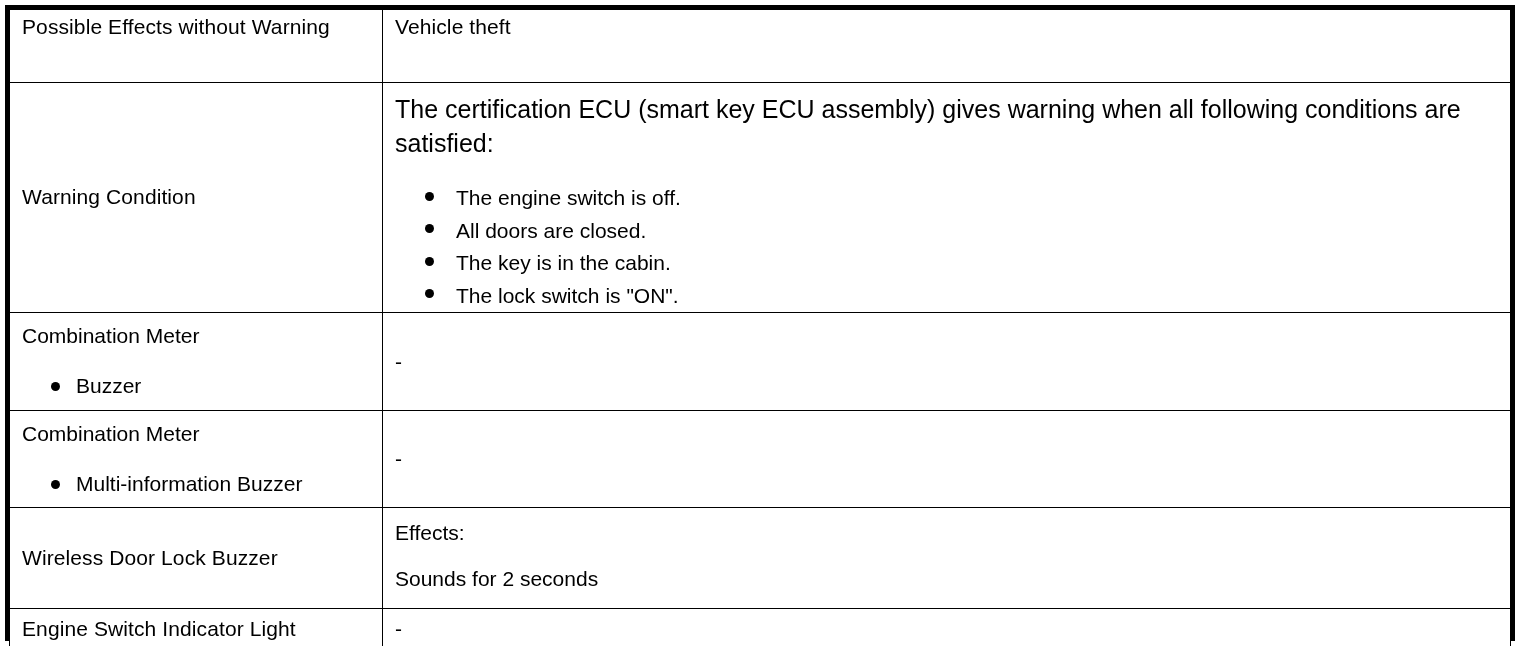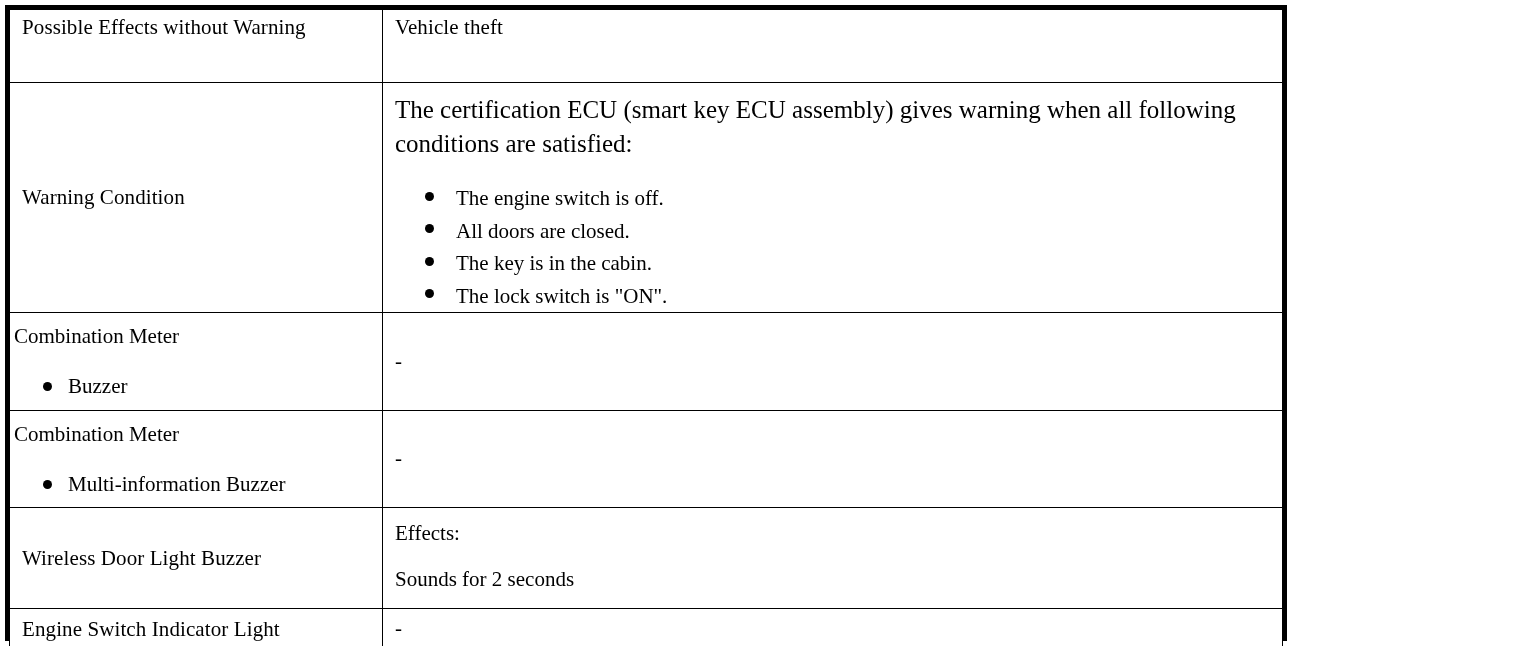--- a/index.html
+++ b/index.html
@@ -20,27 +20,26 @@
     width: 1520px;
     height: 646px;
     background: #ffffff;
     box-sizing: border-box;
   }
 
   .spec-table {
     position: absolute;
     left: 5px;
     top: 5px;
-    width: 1282px;
+    width: 1510px;
     height: 636px;
     box-sizing: border-box;
     border: 4px solid #000000;
     border-collapse: collapse;
     background: #ffffff;
-    font-family: Liberation Serif, serif;
   }
 
   .spec-table table {
     width: 100%;
     height: 100%;
     border-collapse: collapse;
     table-layout: fixed;
   }
 
   .spec-table td {
@@ -103,21 +102,21 @@
     top: 0.46em;
     width: 9px;
     height: 9px;
     border-radius: 50%;
     background: #000000;
     display: block;
   }
 
   
   .label-stack {
-    padding: 10px 10px 10px 4px;
+    padding: 10px 10px 10px 12px;
   }
   .label-stack .head {
     font-size: 21px;
     line-height: 1.25;
     display: block;
   }
   .label-sub {
     position: relative;
     margin-top: 24px;
     padding-left: 54px;
@@ -231,21 +230,21 @@
               </span>
             </div>
           </td>
           <td class="col-value align-mid">
             <div class="cell-inner dash">-</div>
           </td>
         </tr>
 
         <tr class="r5">
           <td class="col-label align-mid">
-            <div class="cell-inner simple-label">Wireless Door Light Buzzer</div>
+            <div class="cell-inner simple-label">Wireless Door Lock Buzzer</div>
           </td>
           <td class="col-value align-top">
             <div class="two-line">
               <span class="ln">Effects:</span>
               <span class="ln ln2">Sounds for 2 seconds</span>
             </div>
           </td>
         </tr>
 
         <tr class="r6">

